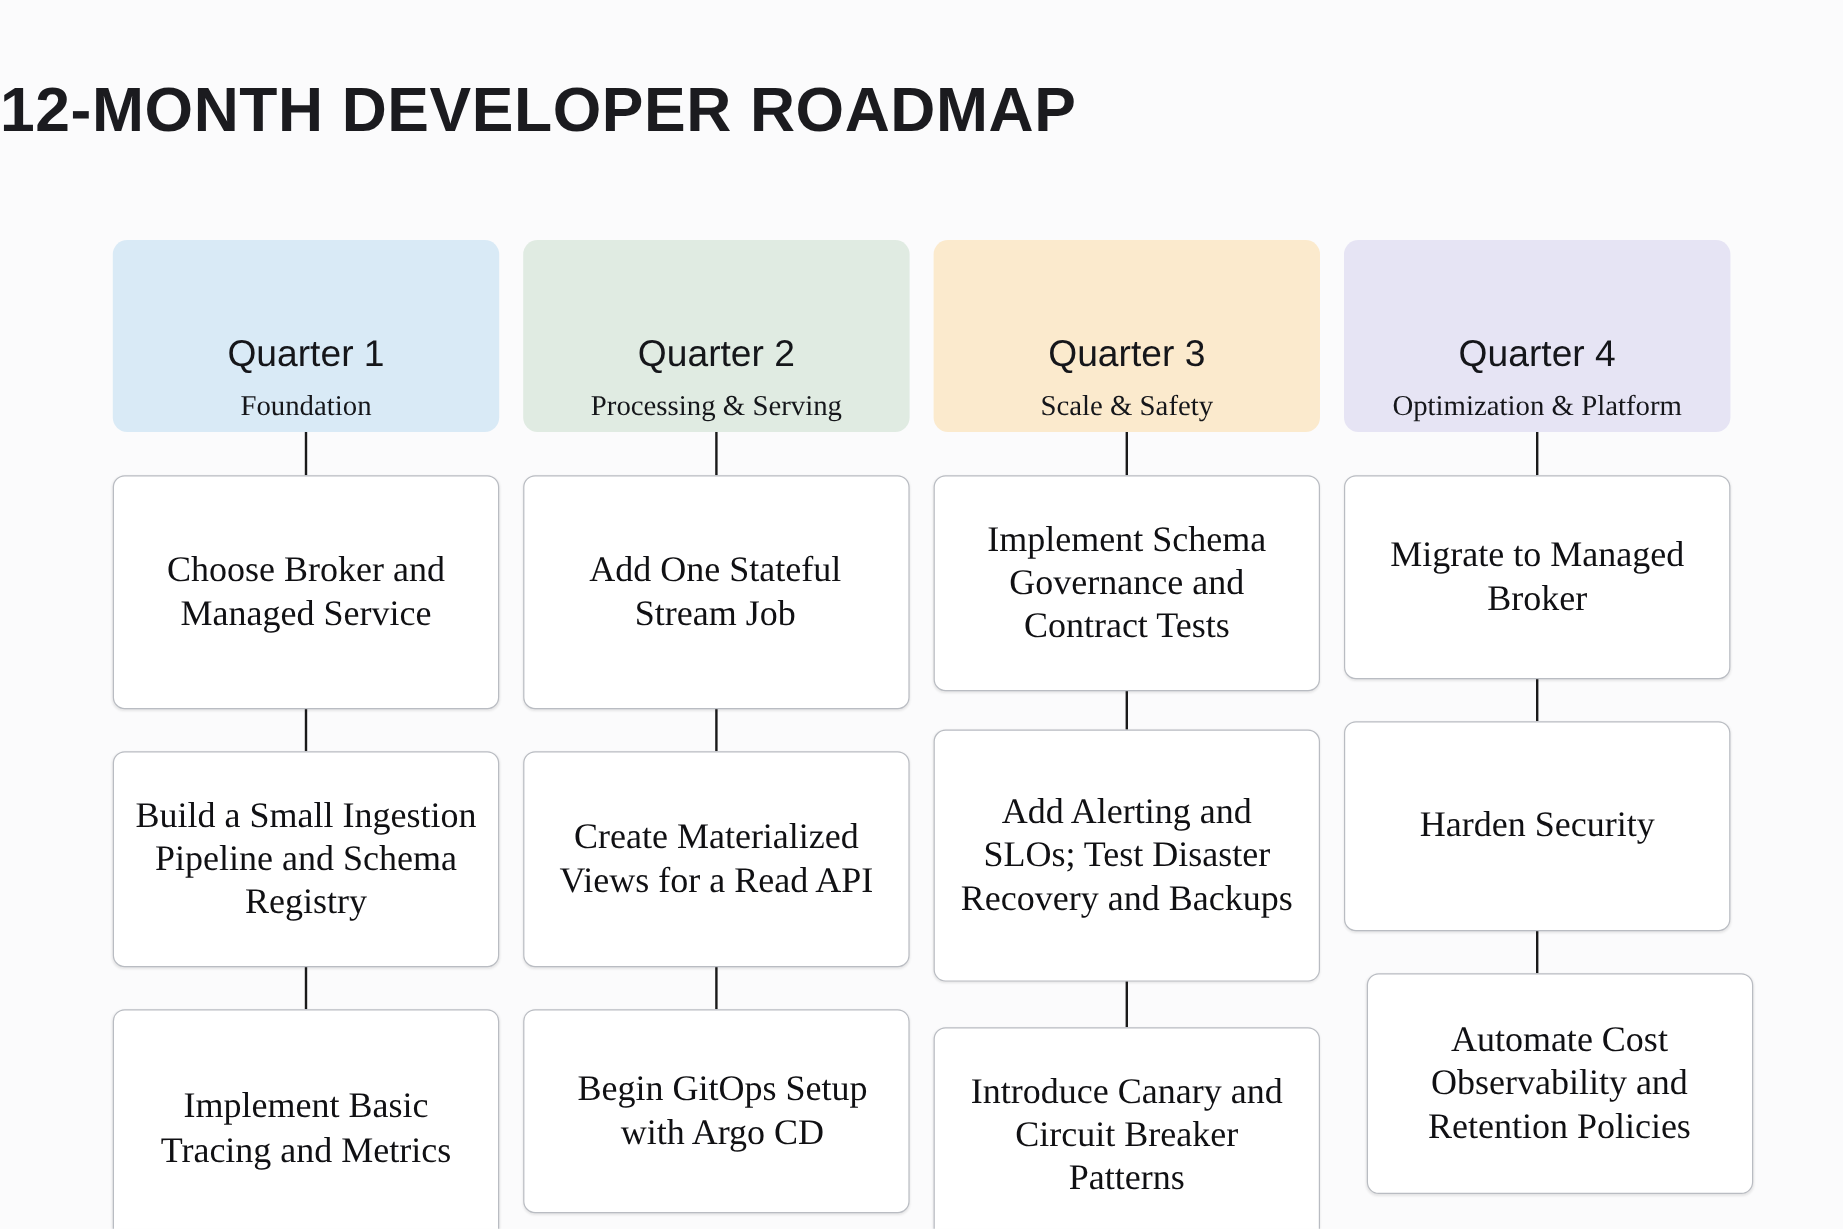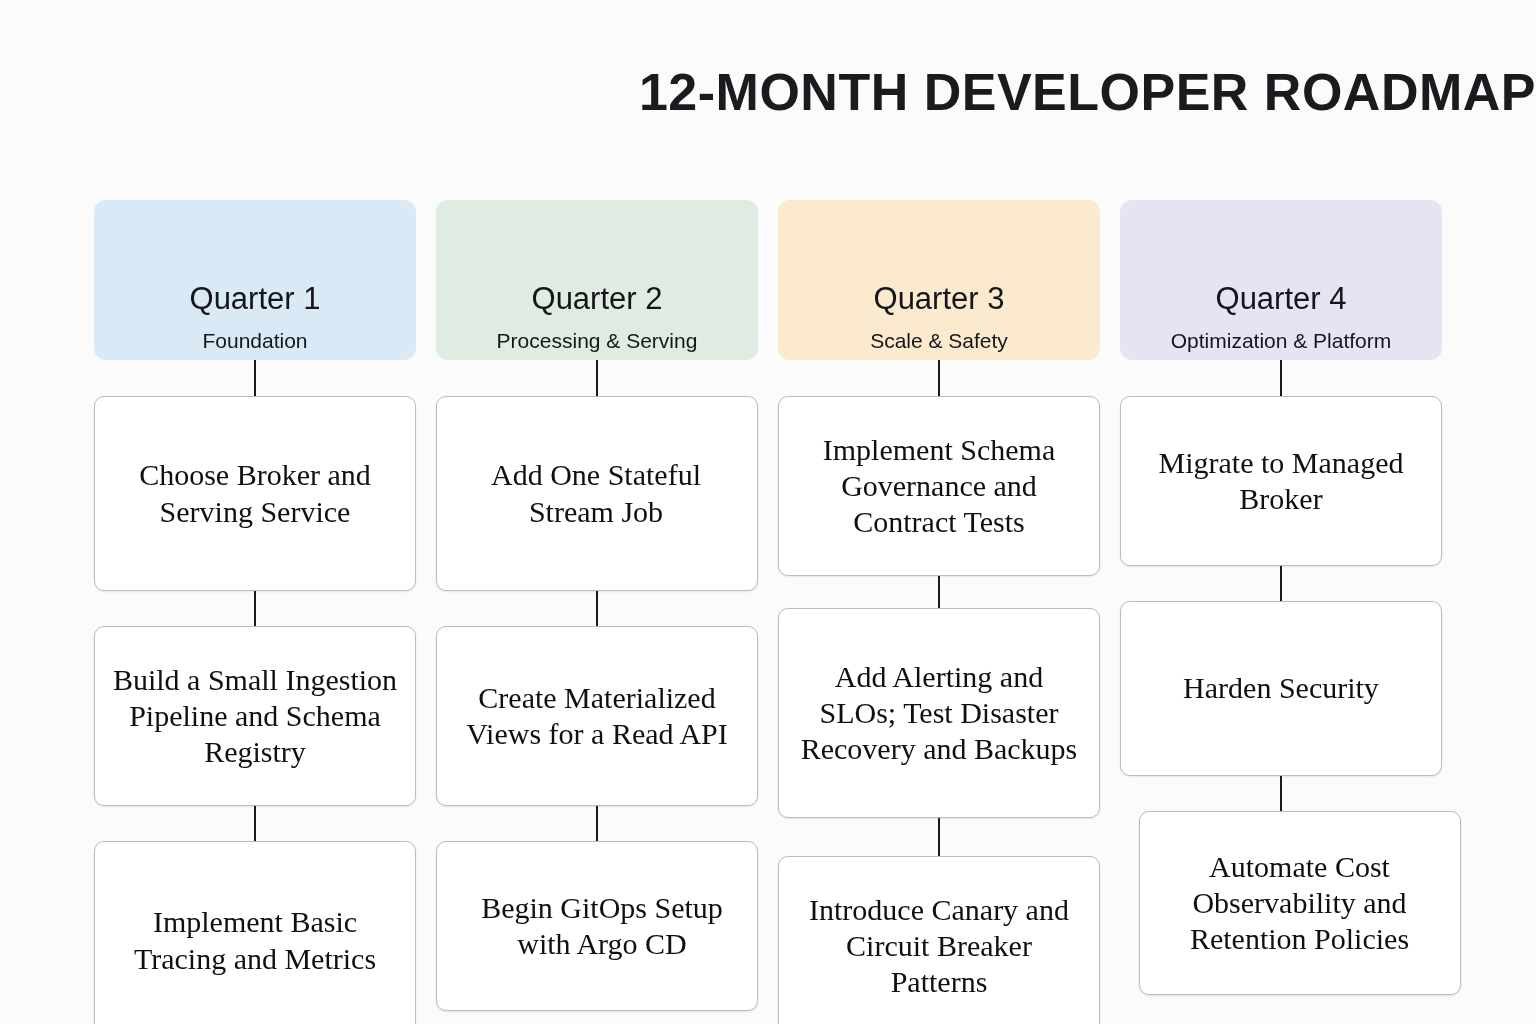--- a/index.html
+++ b/index.html
@@ -19,21 +19,21 @@
     width: 1536px;
     height: 1024px;
     box-sizing: border-box;
   }
 
   #page-title {
     position: absolute;
     top: 62px;
     left: 0;
     width: 1536px;
-    text-align: right;
+    text-align: left;
     font-family: "Liberation Sans", sans-serif;
     font-weight: bold;
     font-size: 52px;
     letter-spacing: 0.5px;
     color: #1b1b1f;
     text-transform: uppercase;
   }
 
   #columns {
     position: absolute;
@@ -68,22 +68,22 @@
 
   .quarter-title {
     font-family: "Liberation Sans", sans-serif;
     font-size: 31px;
     font-weight: 400;
     line-height: 1.18;
     text-align: center;
   }
 
   .quarter-subtitle {
-    font-family: Liberation Sans, sans-serif;
-    font-size: 21px;
+    font-family: Liberation Serif, serif;
+    font-size: 24px;
     font-weight: 400;
     line-height: 1.22;
     text-align: center;
     margin-top: 11px;
     max-width: 290px;
   }
 
   .connector {
     width: 2px;
     background: #1a1a1a;
@@ -119,21 +119,21 @@
   <div id="page-title">12-Month Developer Roadmap</div>
 
   <div id="columns">
       <div class="column">
         <div class="quarter-header" style="background: rgb(217, 234, 246);">
           <div class="quarter-title">Quarter 1</div>
           <div class="quarter-subtitle">Foundation</div>
         </div>
         <div class="connector" style="height: 36px; background: rgb(26, 26, 26);"></div>
         <div class="task-card" style="height: 195px;">
-          <div class="task-label">Choose Broker and Serving Service</div>
+          <div class="task-label">Choose Broker and Managed Service</div>
         </div>
         <div class="connector" style="height: 35px; background: rgb(26, 26, 26);"></div>
         <div class="task-card" style="height: 180px;">
           <div class="task-label">Build a Small Ingestion Pipeline and Schema Registry</div>
         </div>
         <div class="connector" style="height: 35px; background: rgb(26, 26, 26);"></div>
         <div class="task-card" style="height: 199px;">
           <div class="task-label">Implement Basic Tracing and Metrics</div>
         </div>
       </div>

